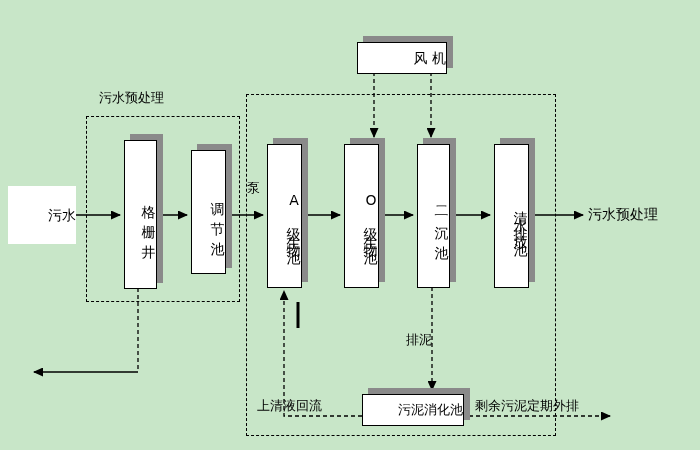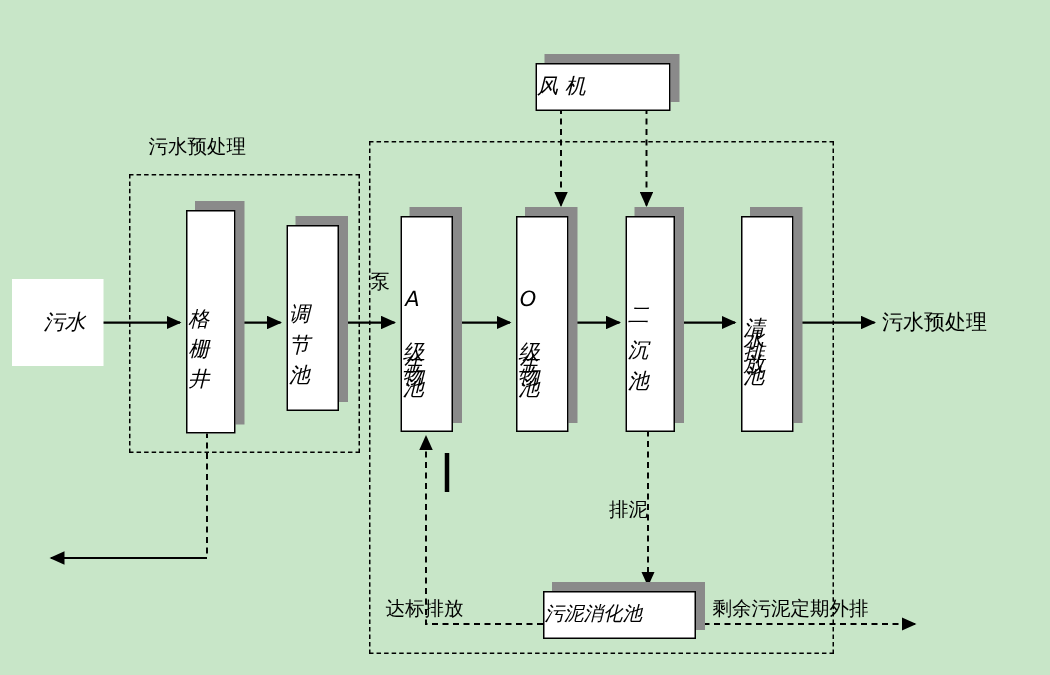--- a/index.html
+++ b/index.html
@@ -7,22 +7,22 @@
   .canvas{
     position:relative;width:700px;height:450px;overflow:hidden;
     background:#c8e6c8;color:#000;
     font-family:"DejaVu Sans","Liberation Sans",sans-serif;
   }
   .overlay{position:absolute;left:0;top:0;width:700px;height:450px;pointer-events:none;}
   .dashed-box{position:absolute;border:1px dashed #000;background:transparent;}
   .pbox{
     position:absolute;background:#fff;border:1px solid #000;
     box-shadow:6px -6px 0 #8a8a8a;
-    display:flex;align-items:center;justify-content:flex-start;
-    font-size:14px;line-height:1.2;text-align:center;font-style:italic;
+    display:flex;align-items:center;justify-content:flex-end;
+    font-size:14px;line-height:1.2;text-align:center;
   }
   .plain{box-shadow:none;border:none;}
   .vtext{writing-mode:vertical-rl;text-orientation:upright;line-height:1;}
   .sp3{letter-spacing:20px;padding-top:18px;}
   .sp5{letter-spacing:8px;padding-top:7px;}
   .label{position:absolute;font-size:13px;white-space:nowrap;}
   .label.big{font-size:14px;}
 </style>
 </head>
 <body>
@@ -55,21 +55,21 @@
 
     <line x1="138" y1="288" x2="138" y2="370" stroke="#000" stroke-width="1.3" stroke-dasharray="4 3"></line>
     <line x1="138" y1="372" x2="34" y2="372" stroke="#000" stroke-width="1.4" marker-end="url(#ar)"></line>
 
     <line x1="298" y1="302" x2="298" y2="328" stroke="#000" stroke-width="3"></line>
   </svg>
 
   <div class="dashed-box" style="left:86px;top:116px;width:152px;height:184px;"></div>
   <div class="dashed-box" style="left:246px;top:94px;width:308px;height:340px;"></div>
 
-  <div class="pbox plain" style="left:8px;top:186px;width:40px;height:58px;padding-left:21px;">
+  <div class="pbox plain" style="left:8px;top:186px;width:68px;height:58px;">
     <span>污水</span>
   </div>
 
   <div class="pbox" style="left:124px;top:140px;width:31px;height:147px;">
     <span class="vtext sp3">格栅井</span>
   </div>
   <div class="pbox" style="left:191px;top:150px;width:33px;height:122px;">
     <span class="vtext sp3">调节池</span>
   </div>
 
@@ -91,16 +91,16 @@
   </div>
 
   <div class="pbox" style="left:362px;top:394px;width:100px;height:30px;font-size:13px;">
     <span>污泥消化池</span>
   </div>
 
   <div class="label" style="left:99px;top:89px;">污水预处理</div>
   <div class="label" style="left:247px;top:179px;">泵</div>
   <div class="label big" style="left:588px;top:206px;">污水预处理</div>
   <div class="label" style="left:406px;top:331px;">排泥</div>
-  <div class="label" style="left:257px;top:397px;">达标排放</div>
+  <div class="label" style="left:257px;top:397px;">上清液回流</div>
   <div class="label" style="left:439px;top:397px;padding-left:36px;">剩余污泥定期外排</div>
 
 </div>
 
 </body></html>

